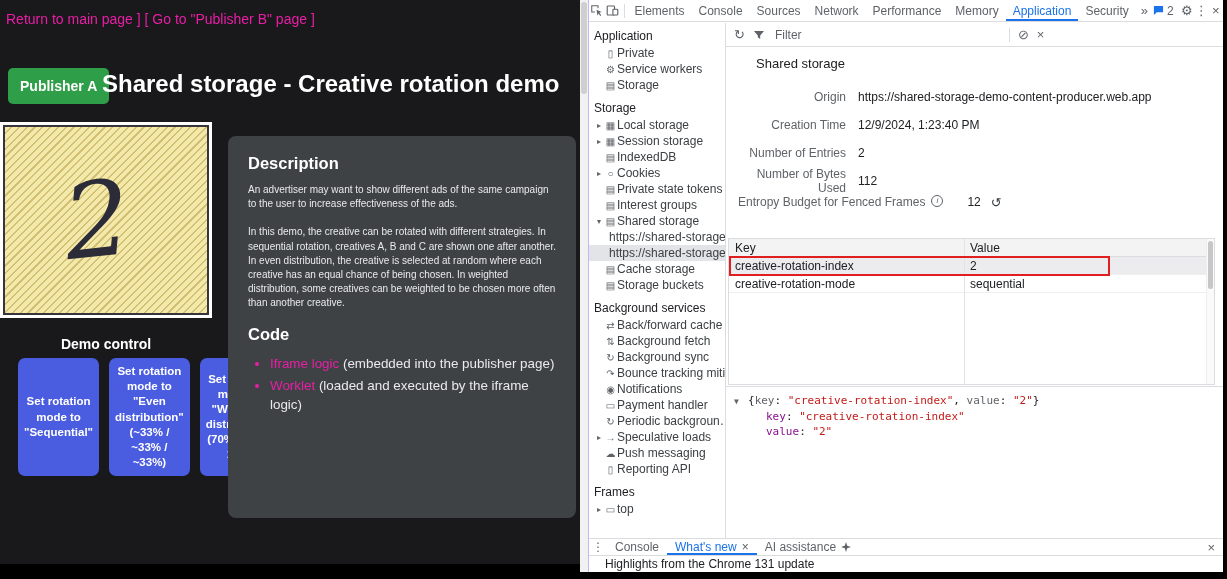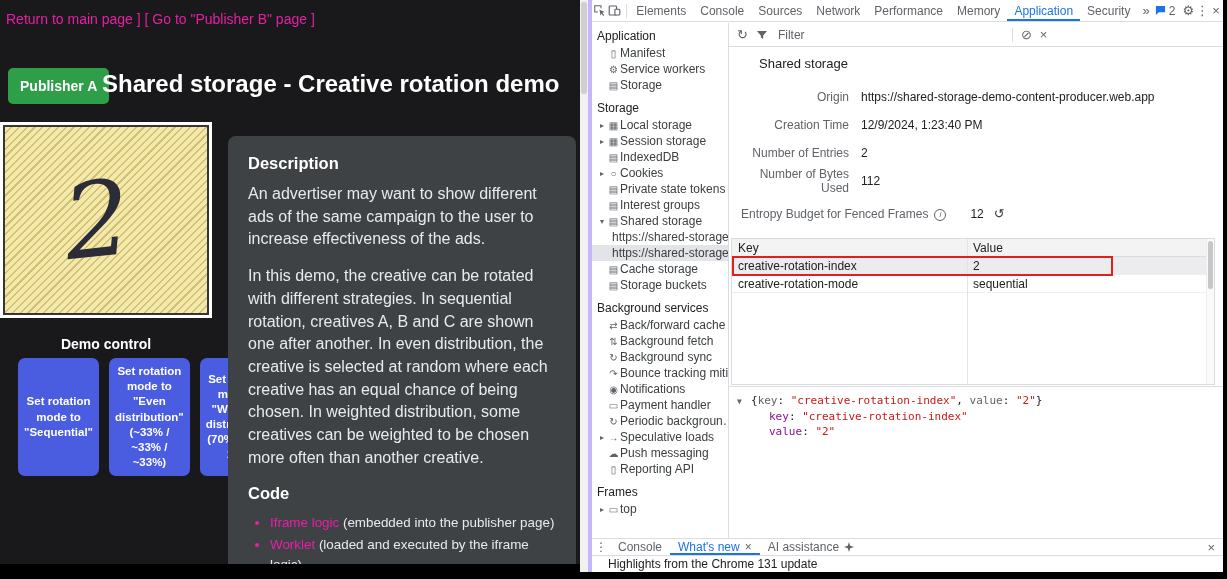--- a/index.html
+++ b/index.html
@@ -17,32 +17,32 @@
   .creative-inner { width:100%; height:100%; border:2px solid #35353b;
       background-color:#f3e9ab;
       background-image:repeating-linear-gradient(135deg, rgba(0,0,0,0) 0px, rgba(0,0,0,0) 4px, rgba(186,158,70,0.55) 4px, rgba(186,158,70,0.55) 5.5px);
       display:flex; align-items:center; justify-content:center; }
   .creative-num { font-family:"DejaVu Serif", serif; font-style:italic; font-size:104px; color:#2c2c38; transform:rotate(-6deg); margin-right:18px; line-height:1; }
   .demo-heading { position:absolute; left:0; top:336px; width:212px; text-align:center; font-weight:bold; font-size:14px; }
   .demo-buttons { position:absolute; left:18px; top:358px; width:174px; display:flex; flex-direction:row; gap:10px; }
   .demo-btn { background:#4a5ce0; color:#fff; border:none; border-radius:7px; padding:6px 6px; font-size:11.5px; font-weight:bold; line-height:1.32; text-align:center; font-family:inherit; cursor:pointer; }
   .desc-panel { position:absolute; left:228px; top:136px; width:348px; min-height:382px; background:#3f4245; border-radius:8px; padding:14px 20px 18px; color:#e8eaed; }
   .desc-panel h3 { margin:4px 0 10px; font-size:16.5px; color:#fff; }
-  .desc-panel p { margin:0 0 14px; font-size:16px; line-height:1.42; }
+  .desc-panel p { margin:0 0 14px; font-size:10px; line-height:1.42; }
   .desc-panel .code-h { margin-top:14px; }
   .desc-panel ul { margin:2px 0 0; padding-left:22px; }
   .desc-panel li { font-size:13.4px; line-height:1.45; margin-bottom:3px; }
   .desc-panel li::marker { color:#e91ea6; }
   .desc-panel a { color:#e91ea6; text-decoration:none; cursor:pointer; }
 
   .page-scrollbar { position:absolute; left:580px; top:0; width:8px; height:572px; background:#f1f1f1; }
   .page-scroll-thumb { position:absolute; left:1px; top:2px; width:6px; height:92px; background:#cfcfcf; border-radius:3px; }
 
   
-  .devtools { position:absolute; left:588px; top:0; width:635px; height:572px; background:#fff; color:#202124; font-size:12px; border-left:4px solid #c4b5fd; }
+  .devtools { position:absolute; left:588px; top:0; width:635px; height:572px; background:#fff; color:#202124; font-size:12px; border-left:1px solid #c4b5fd; }
 
   .dt-tabbar { position:absolute; left:0; right:0; top:0; height:22px; border-bottom:1px solid #dadce0; display:flex; align-items:center; color:#5f6368; }
   .dt-iconbtn { width:22px; text-align:center; cursor:pointer; display:flex; align-items:center; justify-content:center; }
   .dt-iconbtn.glyph { font-size:13px; width:20px; display:inline-block; line-height:22px; }
   .dt-vdiv { width:1px; height:14px; background:#dadce0; margin:0 3px; }
   .dt-tab { padding:0 7px; height:100%; display:flex; align-items:center; cursor:pointer; white-space:nowrap; }
   .dt-tab.active { color:#1a73e8; box-shadow:inset 0 -2px 0 #1a73e8; }
   .dt-tab.more { font-size:13px; padding:0 5px; }
   .dt-spacer { flex:1; }
   .dt-issues { display:flex; align-items:center; gap:3px; cursor:pointer; margin-right:6px; }
@@ -67,21 +67,21 @@
   .tb-filter { border:none; outline:none; font-size:12px; color:#3c4043; width:150px; font-family:inherit; }
   .tb-filter::placeholder { color:#5f6368; }
   .tb-div { width:1px; height:14px; background:#dadce0; margin-left:78px; }
 
   .dt-content { position:absolute; left:0; right:0; top:25px; bottom:0; overflow:hidden; background:#fff; }
   .panel-title { margin:8px 0 0 30px; font-size:13px; color:#202124; }
   .fields { margin-top:12px; }
   .field-row { display:flex; align-items:center; height:28px; }
   .field-label { flex:0 0 120px; width:120px; text-align:right; color:#5f6368; }
   .field-value { margin-left:12px; color:#202124; white-space:nowrap; }
-  .entropy-row { display:flex; align-items:flex-end; height:26px; padding-left:12px; color:#5f6368; }
+  .entropy-row { display:flex; align-items:flex-start; height:26px; padding-left:12px; color:#5f6368; }
   .info-circle { width:12px; height:12px; border:1px solid #5f6368; border-radius:50%; font-size:8px; line-height:10px; text-align:center; margin-left:6px; color:#5f6368; font-style:italic; cursor:pointer; }
   .entropy-value { margin-left:24px; color:#202124; }
   .reset-icon { margin-left:10px; color:#3c4043; font-size:13px; cursor:pointer; }
 
   .grid { position:absolute; left:2px; right:8px; top:190px; height:147px; border:1px solid #dadce0; background:#fff; }
   .grid-header { display:flex; height:18px; background:#f3f3f4; border-bottom:1px solid #dadce0; }
   .grid .col { padding:0 6px; line-height:18px; white-space:nowrap; overflow:hidden; }
   .grid .col.key { flex:0 0 235px; width:235px; }
   .grid .col.val { flex:1; }
   .grid-row { display:flex; height:18px; border-bottom:1px solid #efefef; position:relative; }
@@ -198,21 +198,21 @@
       <span class="dt-iconbtn glyph">×</span>
     </div>
 
     <div class="dt-body">
 
       <div class="dt-sidebar">
         <div class="sb-title">Application</div>
         <div class="sb-row">
             <span class="sb-arrow"></span>
             <span class="sb-icon">▯</span>
-            <span class="sb-label">Manifest</span>
+            <span class="sb-label">Private</span>
           </div>
         <div class="sb-row">
             <span class="sb-arrow"></span>
             <span class="sb-icon">⚙</span>
             <span class="sb-label">Service workers</span>
           </div>
         <div class="sb-row">
             <span class="sb-arrow"></span>
             <span class="sb-icon">▤</span>
             <span class="sb-label">Storage</span>

